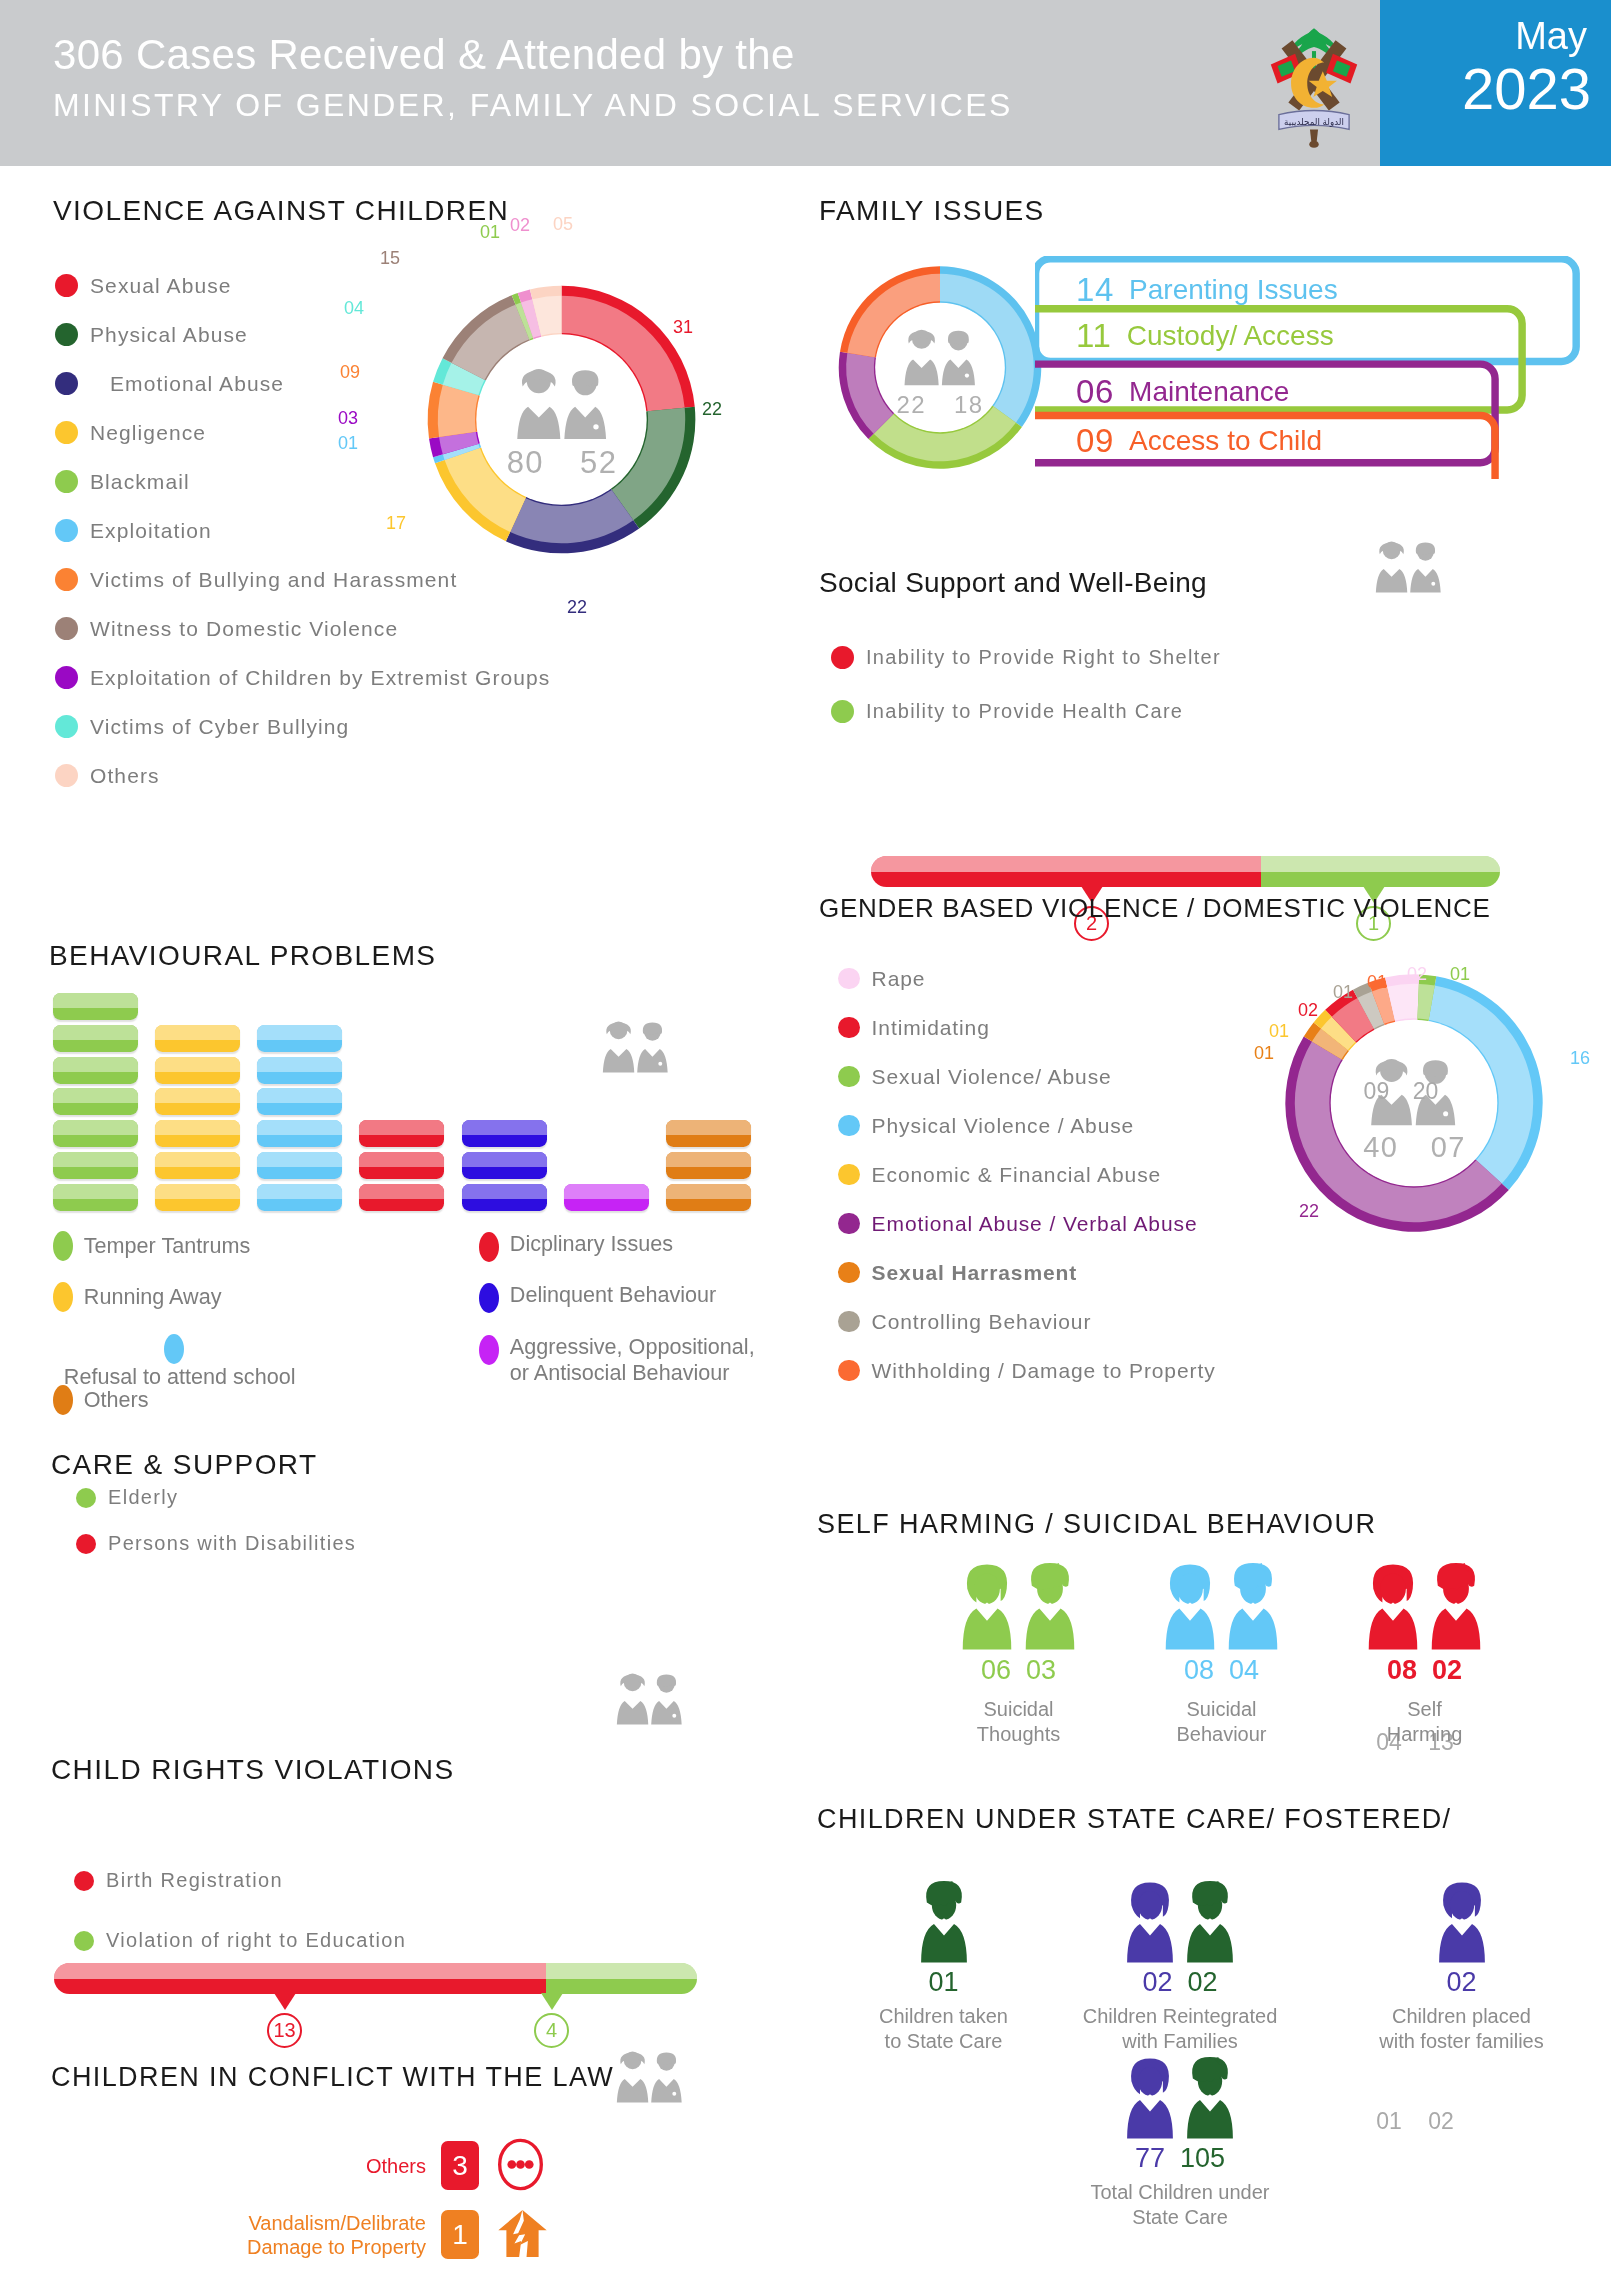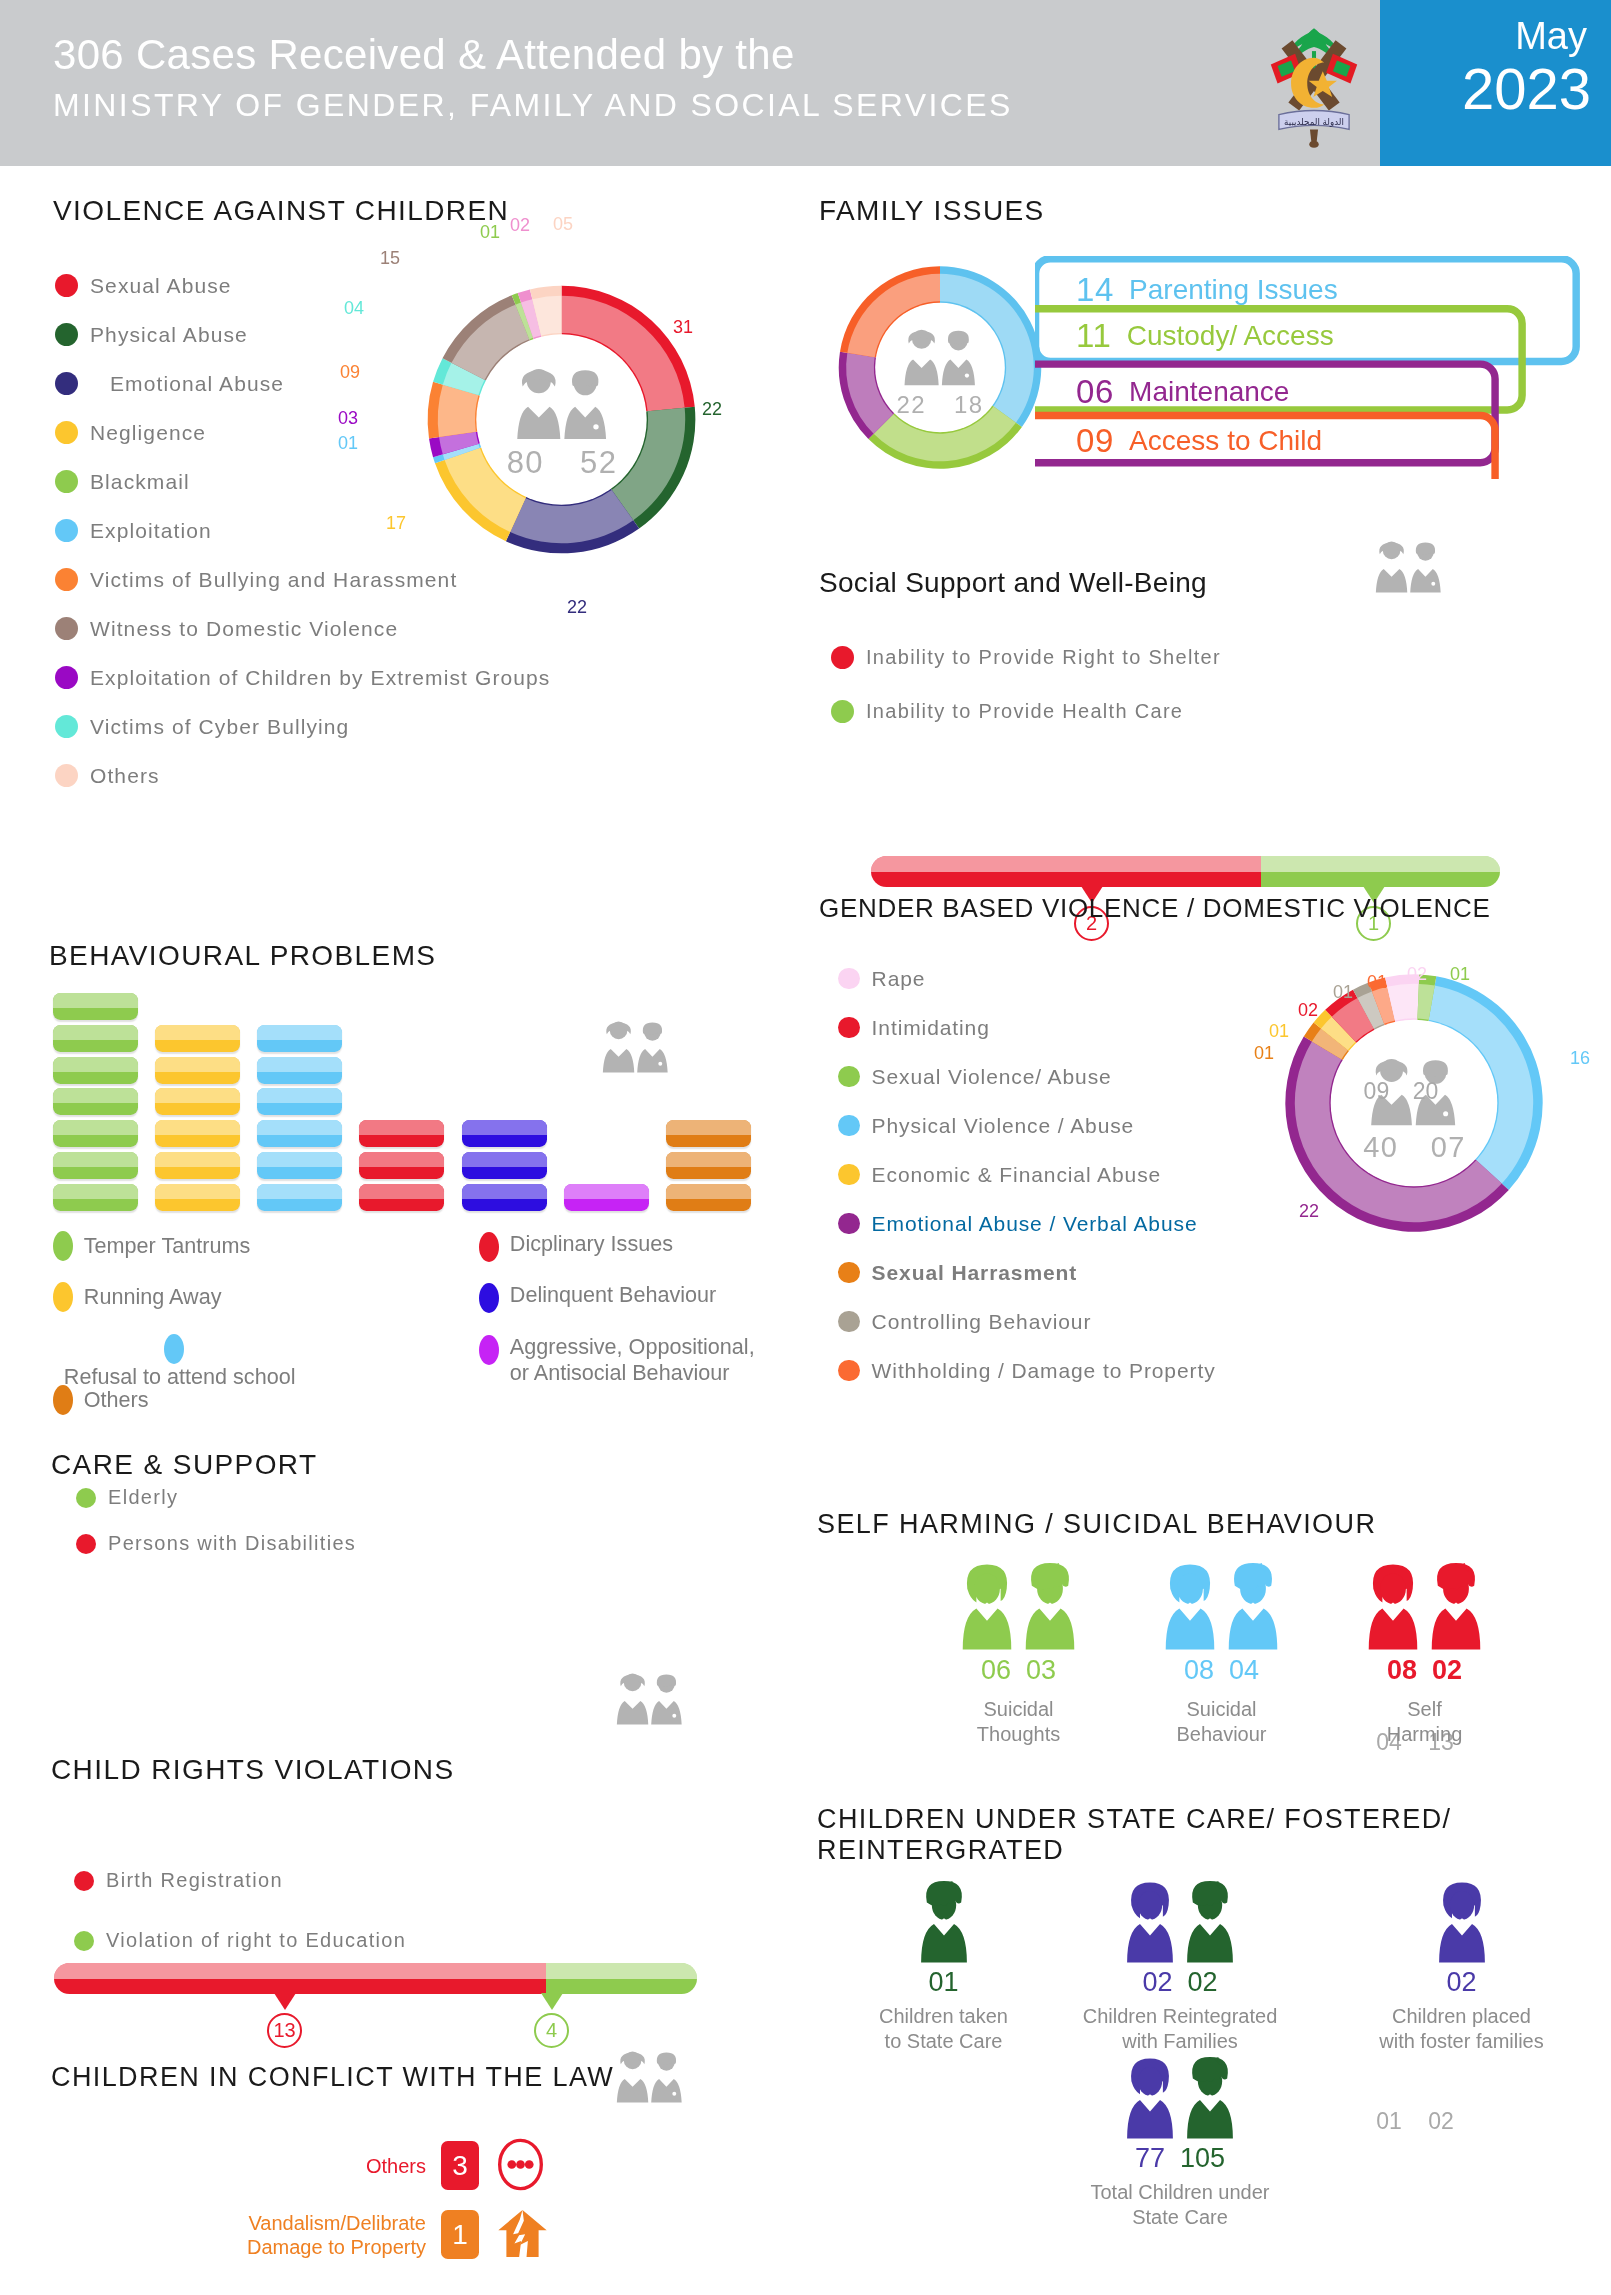--- a/index.html
+++ b/index.html
@@ -349,21 +349,21 @@
     <div class="legend-row" style="height: 49px;">
       <span style="width: 21.6px; height: 21.6px; border-radius: 50%; flex: 0 0 auto; background: rgb(99, 200, 247);"></span>
       <span style="font-size: 21px; color: rgb(125, 125, 125); letter-spacing: 0.9px; margin-left: 12px; white-space: nowrap;">Physical Violence / Abuse</span>
     </div>
     <div class="legend-row" style="height: 49px;">
       <span style="width: 21.6px; height: 21.6px; border-radius: 50%; flex: 0 0 auto; background: rgb(252, 198, 46);"></span>
       <span style="font-size: 21px; color: rgb(125, 125, 125); letter-spacing: 0.9px; margin-left: 12px; white-space: nowrap;">Economic &amp; Financial Abuse</span>
     </div>
     <div class="legend-row" style="height: 49px;">
       <span style="width: 21.6px; height: 21.6px; border-radius: 50%; flex: 0 0 auto; background: rgb(147, 39, 143);"></span>
-      <span style="font-size: 21px; color: #0369a1; letter-spacing: 0.9px; margin-left: 12px; white-space: nowrap;">Emotional Abuse / Verbal Abuse</span>
+      <span style="font-size: 21px; color: #701a75; letter-spacing: 0.9px; margin-left: 12px; white-space: nowrap;">Emotional Abuse / Verbal Abuse</span>
     </div>
     <div class="legend-row" style="height: 49px; font-weight: bold;">
       <span style="width: 21.6px; height: 21.6px; border-radius: 50%; flex: 0 0 auto; background: rgb(232, 128, 23);"></span>
       <span style="font-size: 21px; color: rgb(125, 125, 125); letter-spacing: 0.9px; margin-left: 12px; white-space: nowrap;">Sexual Harrasment</span>
     </div>
     <div class="legend-row" style="height: 49px;">
       <span style="width: 21.6px; height: 21.6px; border-radius: 50%; flex: 0 0 auto; background: rgb(169, 162, 148);"></span>
       <span style="font-size: 21px; color: rgb(125, 125, 125); letter-spacing: 0.9px; margin-left: 12px; white-space: nowrap;">Controlling Behaviour</span>
     </div>
     <div class="legend-row" style="height: 49px;">
@@ -764,21 +764,20 @@
       <div class="tile-nums" style="color:#e8192c;letter-spacing:0;font-weight:bold;"><span>08</span><span style="display:inline-block;width:15px;"></span><span>02</span></div>
       <div class="tile-cap">
         <div>Self</div>
         <div>Harming</div>
       </div>
     </div>
   </div>
 
 <div class="abs" style="left:817px; top:1804px;">
   <div class="sec-title" style="font-size:27px;">CHILDREN UNDER STATE CARE/ FOSTERED/</div>
-  <div class="sec-title" style="font-size:27px;">REINTERGRATED</div>
 </div>
 <div class="abs" id="sc-tiles" style="left:832px; top:1881px; width:758px; height:406px;">
     <div class="tile" style="left: 0px; top: 0px; width: 223px;">
       <div style="display:flex;justify-content:center;gap:1.4px;">
         <svg width="58" height="83" viewBox="0 0 80 116">
           <g fill="#24642e">
             <ellipse cx="40" cy="34" rx="17" ry="20"></ellipse>
             <path d="M16 30 q-6 -30 24 -30 q30 0 24 30 q-5 4 -9 -3 q-3 7 -9 3 q-3 7 -10 3 q-10 5 -20 -3Z"></path>
             <path d="M46 2 l6 -2 l-2 8 l6 -4 l0 8 Z"></path>
             <path d="M8 114 q0 -44 18 -54 l14 16 l14 -16 q18 10 18 54Z"></path>

